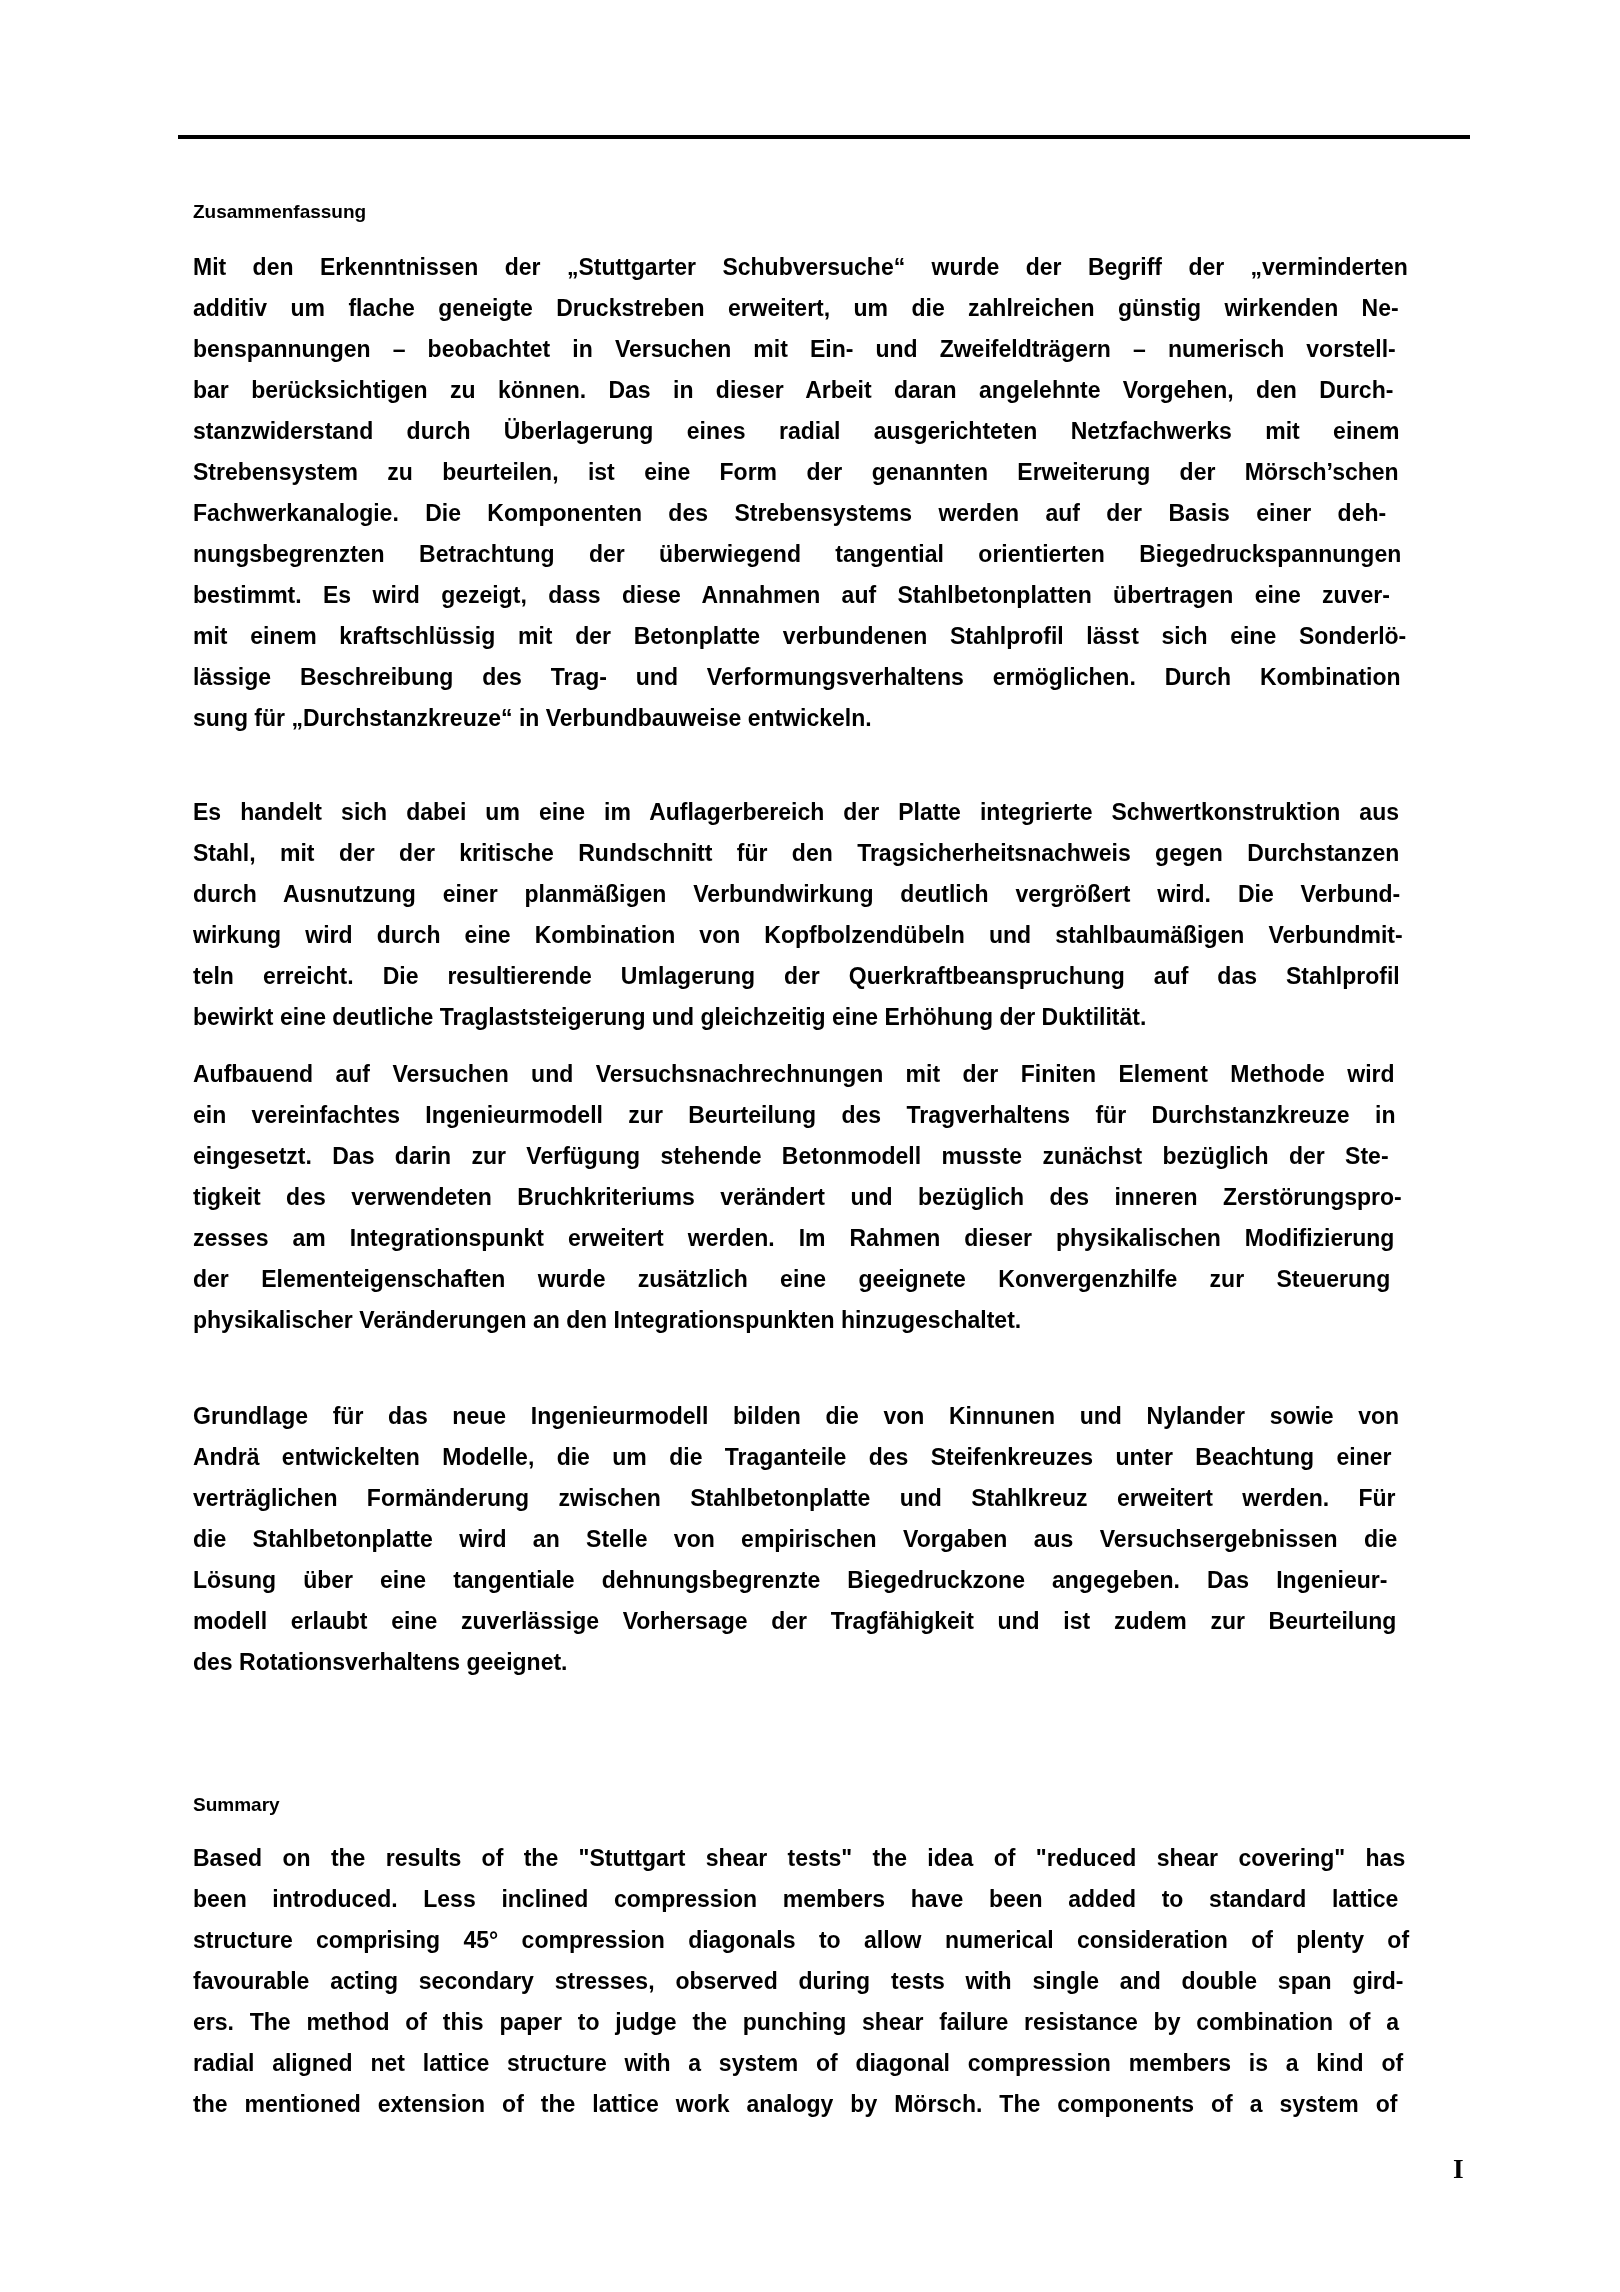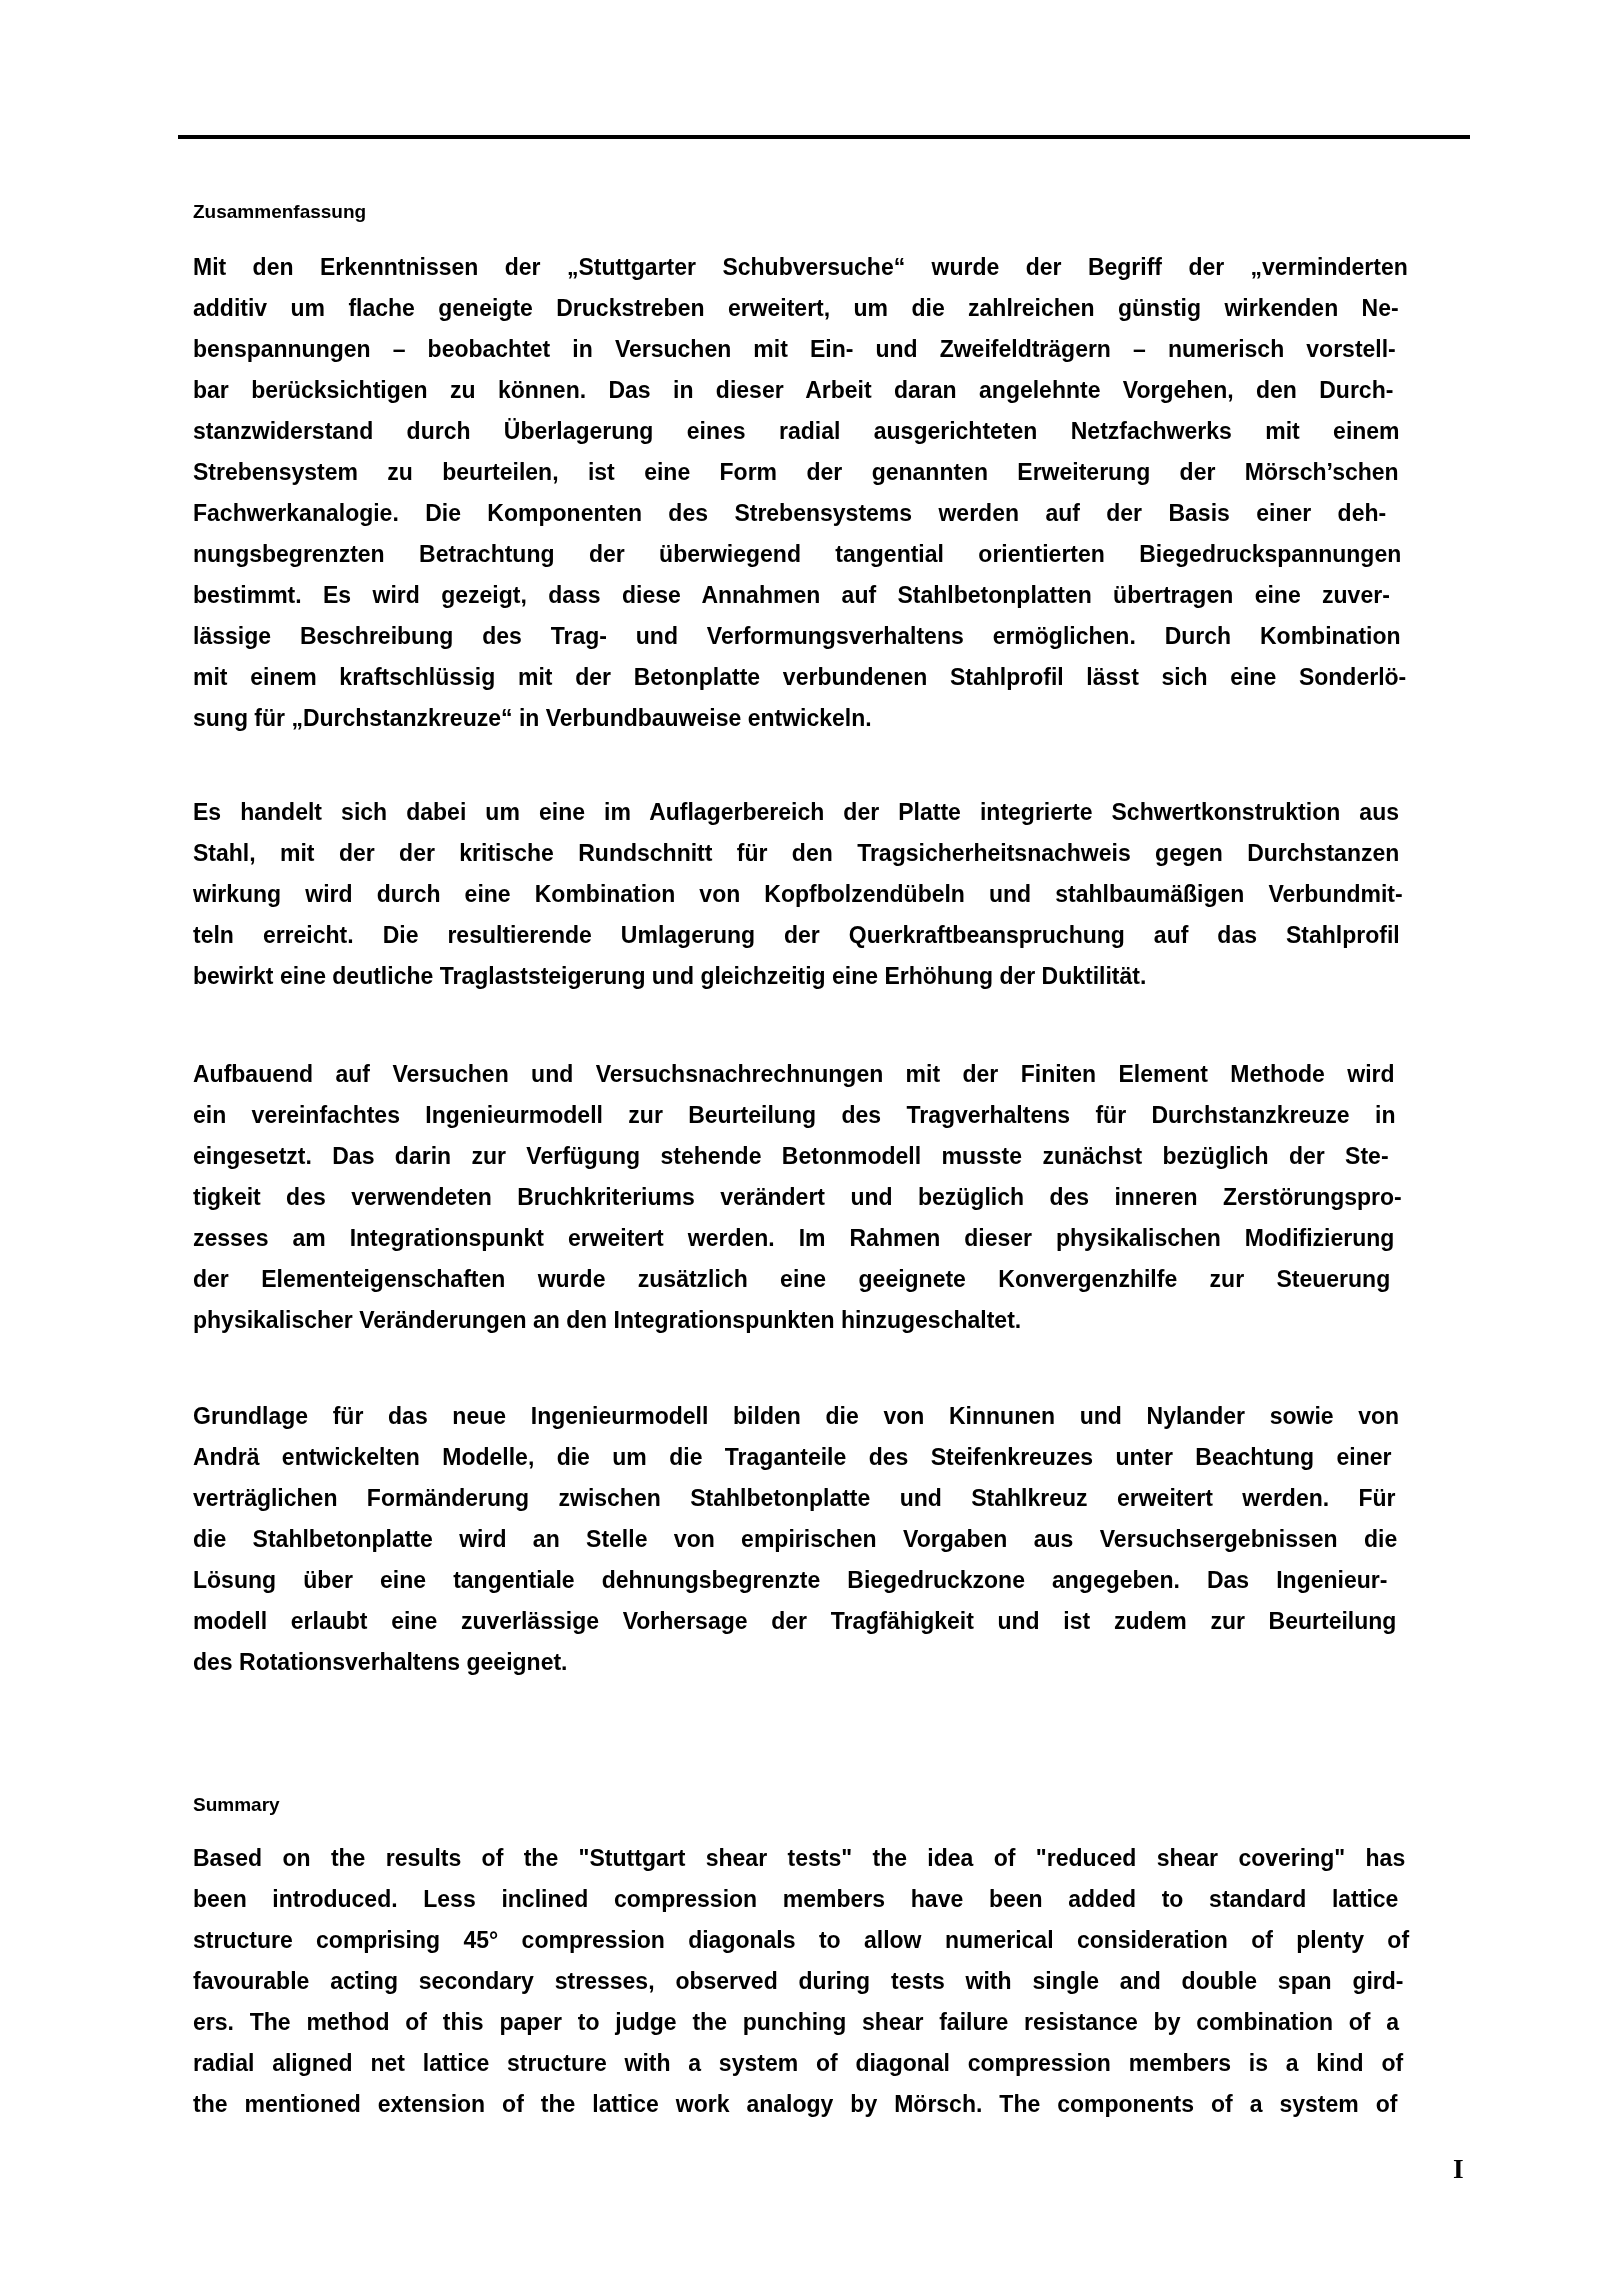--- a/index.html
+++ b/index.html
@@ -71,27 +71,28 @@
 <div class="para" style="top:247px;">
     <span class="line" style="word-spacing: 20px; text-align: left; text-align-last: left;">Mit den Erkenntnissen der „Stuttgarter Schubversuche“ wurde der Begriff der „verminderten</span>
     <span class="line" style="word-spacing: 17px; text-align: left; text-align-last: left;">additiv um flache geneigte Druckstreben erweitert, um die zahlreichen günstig wirkenden Ne-</span>
     <span class="line" style="word-spacing: 15.7px; text-align: left; text-align-last: left;">benspannungen – beobachtet in Versuchen mit Ein- und Zweifeldträgern – numerisch vorstell-</span>
     <span class="line" style="word-spacing: 16px; text-align: left; text-align-last: left;">bar berücksichtigen zu können. Das in dieser Arbeit daran angelehnte Vorgehen, den Durch-</span>
     <span class="line" style="word-spacing: 27px; text-align: left; text-align-last: left;">stanzwiderstand durch Überlagerung eines radial ausgerichteten Netzfachwerks mit einem</span>
     <span class="line" style="word-spacing: 23px; text-align: left; text-align-last: left;">Strebensystem zu beurteilen, ist eine Form der genannten Erweiterung der Mörsch’schen</span>
     <span class="line" style="word-spacing: 20px; text-align: left; text-align-last: left;">Fachwerkanalogie. Die Komponenten des Strebensystems werden auf der Basis einer deh-</span>
     <span class="line" style="word-spacing: 28px; text-align: left; text-align-last: left;">nungsbegrenzten Betrachtung der überwiegend tangential orientierten Biegedruckspannungen</span>
     <span class="line" style="word-spacing: 15px; text-align: left; text-align-last: left;">bestimmt. Es wird gezeigt, dass diese Annahmen auf Stahlbetonplatten übertragen eine zuver-</span>
+    <span class="line" style="word-spacing: 16.3px; text-align: left; text-align-last: left;">mit einem kraftschlüssig mit der Betonplatte verbundenen Stahlprofil lässt sich eine Sonderlö-</span>
     <span class="line" style="word-spacing: 22.5px; text-align: left; text-align-last: left;">lässige Beschreibung des Trag- und Verformungsverhaltens ermöglichen. Durch Kombination</span>
-    <span class="line" style="word-spacing: 16.3px; text-align: left; text-align-last: left;">mit einem kraftschlüssig mit der Betonplatte verbundenen Stahlprofil lässt sich eine Sonderlö-</span>
     <span class="line last">sung für „Durchstanzkreuze“ in Verbundbauweise entwickeln.</span>
   </div>
 <div class="para" style="top:792px;">
     <span class="line" style="word-spacing: 12.7px; text-align: left; text-align-last: left;">Es handelt sich dabei um eine im Auflagerbereich der Platte integrierte Schwertkonstruktion aus</span>
     <span class="line" style="word-spacing: 18px; text-align: right; text-align-last: left;">Stahl, mit der der kritische Rundschnitt für den Tragsicherheitsnachweis gegen Durchstanzen</span>
+    <span class="line" style="word-spacing: 20.5px; text-align: left; text-align-last: left;">durch Ausnutzung einer planmäßigen Verbundwirkung deutlich vergrößert wird. Die Verbund-</span>
     <span class="line" style="word-spacing: 17.7px; text-align: left; text-align-last: left;">wirkung wird durch eine Kombination von Kopfbolzendübeln und stahlbaumäßigen Verbundmit-</span>
     <span class="line" style="word-spacing: 22.6px; text-align: left; text-align-last: left;">teln erreicht. Die resultierende Umlagerung der Querkraftbeanspruchung auf das Stahlprofil</span>
     <span class="line last">bewirkt eine deutliche Traglaststeigerung und gleichzeitig eine Erhöhung der Duktilität.</span>
   </div>
 <div class="para" style="top:1054px;">
     <span class="line" style="word-spacing: 16px; text-align: left; text-align-last: left;">Aufbauend auf Versuchen und Versuchsnachrechnungen mit der Finiten Element Methode wird</span>
     <span class="line" style="word-spacing: 19px; text-align: left; text-align-last: left;">ein vereinfachtes Ingenieurmodell zur Beurteilung des Tragverhaltens für Durchstanzkreuze in</span>
     <span class="line" style="word-spacing: 14px; text-align: left; text-align-last: left;">eingesetzt. Das darin zur Verfügung stehende Betonmodell musste zunächst bezüglich der Ste-</span>
     <span class="line" style="word-spacing: 19px; text-align: left; text-align-last: left;">tigkeit des verwendeten Bruchkriteriums verändert und bezüglich des inneren Zerstörungspro-</span>
     <span class="line" style="word-spacing: 17.6px; text-align: left; text-align-last: left;">zesses am Integrationspunkt erweitert werden. Im Rahmen dieser physikalischen Modifizierung</span>

